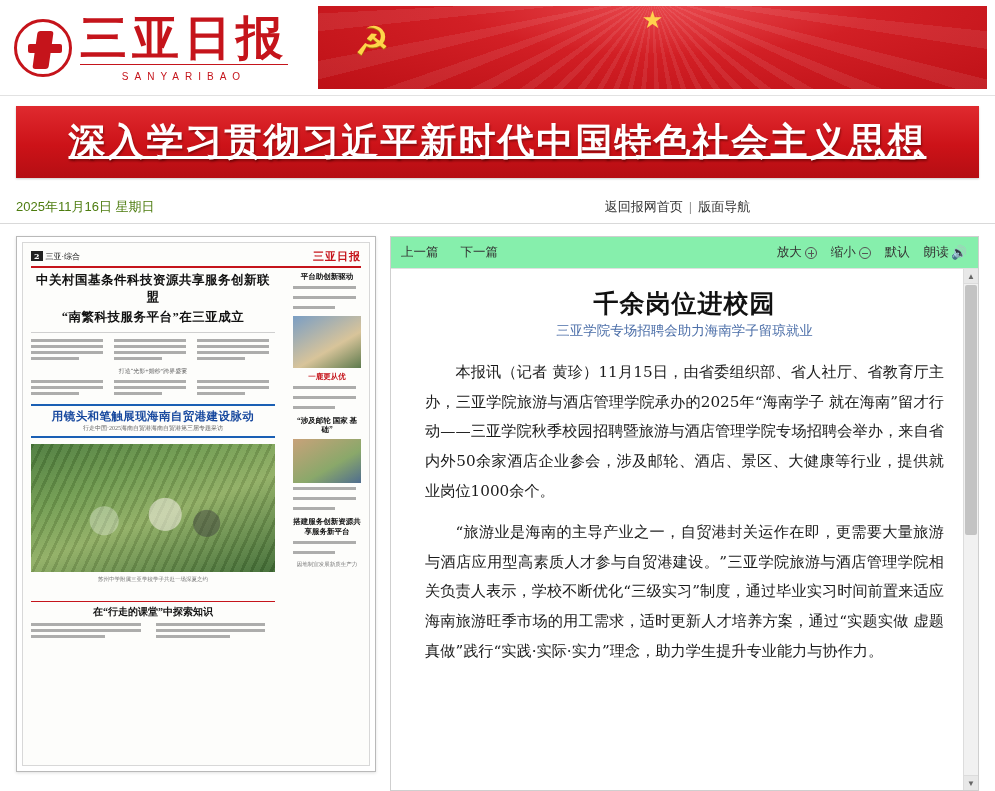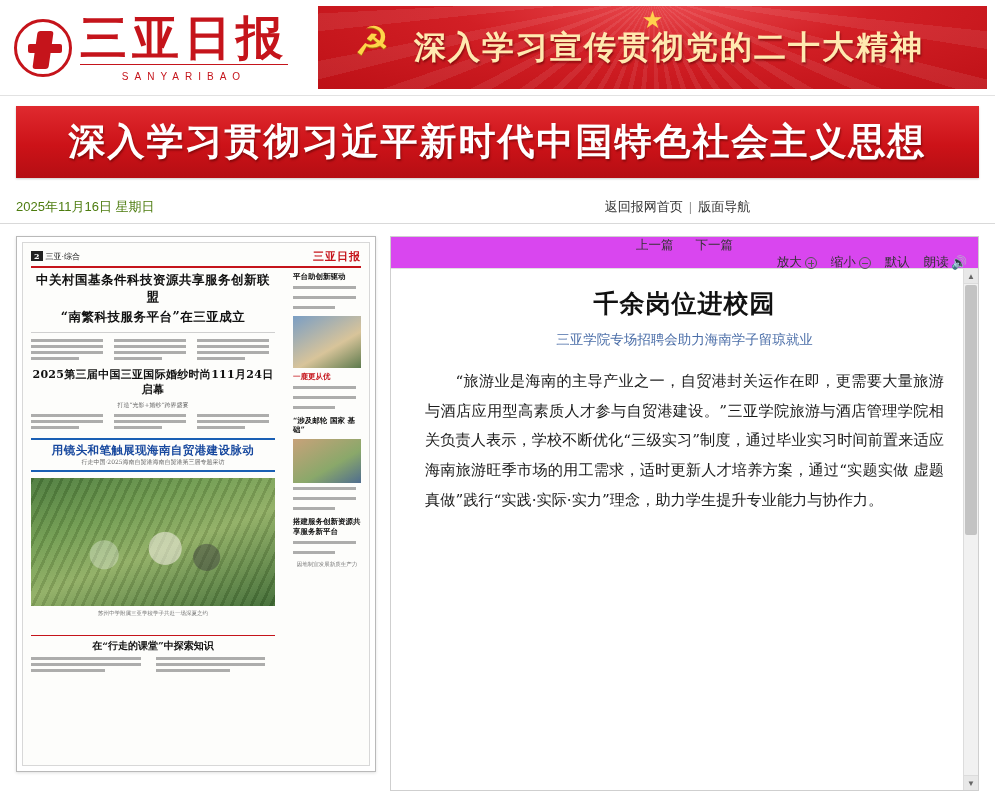--- a/index.html
+++ b/index.html
@@ -135,20 +135,21 @@
     box-shadow: 0 1px 2px rgba(0,0,0,.2);
   }
   .slogan span {
     font-family: "DejaVu Serif", serif;
     font-weight: bold;
     font-size: 37px;
     color: #ffffff;
     letter-spacing: 2px;
     text-shadow: 1px 2px 2px rgba(80,0,0,.5);
     white-space: nowrap;
+    text-decoration: underline;
   }
 
   
   .meta-row {
     display: flex;
     align-items: center;
     height: 34px;
     padding: 0 16px;
     font-size: 13px;
     color: #333;
@@ -198,21 +199,21 @@
     padding-bottom: 2px;
     margin-bottom: 4px;
   }
   .pg-num {
     font-size: 8px; color: #222;
   }
   .pg-num b { background:#222; color:#fff; padding: 0 3px; margin-right: 3px; }
   .pg-logo {
     font-size: 11px; color: #c5141b; font-weight: bold; letter-spacing: 1px;
   }
-  .pg-body { display: flex; gap: 18px; height: calc(100% - 18px); }
+  .pg-body { display: flex; gap: 18px; height: calc(100% - 18px); font-family: Liberation Serif, serif; }
   .pg-main { flex: 1; display: flex; flex-direction: column; gap: 4px; }
   .pg-side { width: 68px; display: flex; flex-direction: column; gap: 4px; }
   .hl1 {
     font-size: 12.5px; font-weight: bold; color: #111;
     line-height: 1.32; text-align: center; letter-spacing: .5px;
   }
   .rule { border-top: 1px solid #cfcfcf; margin: 2px 0; }
   .hl2 {
     font-size: 11px; font-weight: bold; color: #111;
     text-align: center; letter-spacing: .3px;
@@ -259,43 +260,42 @@
     height: 3px;
     background: linear-gradient(90deg,#6b6b6b 0 92%, transparent 92%);
     margin-bottom: 3px;
     opacity: .55;
   }
   .tline.short { background: linear-gradient(90deg,#6b6b6b 0 62%, transparent 62%); }
   .hl4 {
     font-size: 10px; font-weight: bold; color: #111; text-align: center;
     border-top: 1px solid #c5141b; padding-top: 3px; margin-top: 14px;
   }
-  .sidehl { font-size: 7.5px; font-weight: bold; color:#111; line-height:1.3;}
+  .sidehl { font-size: 7.5px; font-weight: bold; color:#111; text-align:center; line-height:1.3;}
   .sidehl.red { color: #c5141b; }
 
   
   .article-col {
     flex: 1;
     border: 1px solid #cfcfcf;
     background: #fff;
     display: flex;
     flex-direction: column;
     min-width: 0;
     position: relative;
   }
   .art-toolbar {
     display: flex;
     align-items: center;
     height: 32px;
     border-bottom: 1px solid #e0e0e0;
     padding: 0 10px;
     font-size: 12.5px;
     color: #333;
-    background: #d946ef;
-    flex-direction: column;
+    background: #86efac;
   }
   .tb-left { display: flex; gap: 22px; }
   .tb-left a { color: #333; text-decoration: none; }
   .tb-right { margin-left: auto; display: flex; gap: 14px; align-items: center; }
   .tb-item { display: flex; align-items: center; gap: 3px; cursor: pointer; }
   .circ {
     display: inline-block;
     width: 12px; height: 12px;
     border: 1px solid #555;
     border-radius: 50%;
@@ -324,21 +324,21 @@
     font-size: 25px;
     font-weight: bold;
     color: #111;
     text-align: center;
     letter-spacing: 1px;
   }
   .art-sub {
     font-size: 13.5px;
     color: #4b6ea8;
     text-align: center;
-    margin-top: 11px;
+    margin-top: 2px;
     margin-bottom: 18px;
   }
   .art-p {
     font-family: "DejaVu Serif", serif;
     font-size: 15.2px;
     line-height: 1.95;
     color: #1a1a1a;
     text-indent: 2em;
     text-align: justify;
     margin: 0 0 12px 0;
@@ -378,21 +378,20 @@
       <div class="logo-cn">三亚日报</div>
       <div class="logo-en">SANYARIBAO</div>
     </div>
   </div>
   <div class="banner-red">
     <div class="banner-rays"></div>
     <div class="banner-star">★</div>
     <div class="emblem">
       <span class="hammer">☭</span>
     </div>
-    <div class="banner-text">深入学习宣传贯彻党的二十大精神</div>
   </div>
 </div>
 
 <div class="slogan-outer">
   <div class="slogan">
     <span>深入学习贯彻习近平新时代中国特色社会主义思想</span>
   </div>
 </div>
 
 <div class="meta-row">
@@ -433,21 +432,20 @@
                 <div class="tline"></div>
                 <div class="tline short"></div>
               </div>
               <div class="tcol">
                 <div class="tline"></div>
                 <div class="tline"></div>
                 <div class="tline"></div>
                 <div class="tline short"></div>
               </div>
             </div>
-            <div class="hl2">2025第三届中国三亚国际婚纱时尚111月24日启幕</div>
             <div class="sub">打造“光影+婚纱”跨界盛宴</div>
             <div class="cols2">
               <div class="tcol">
                 <div class="tline"></div>
                 <div class="tline"></div>
                 <div class="tline short"></div>
               </div>
               <div class="tcol">
                 <div class="tline"></div>
                 <div class="tline"></div>
@@ -527,20 +525,21 @@
         <div class="tb-item">
           <span>朗读</span>
           <span class="spk">🔊</span>
         </div>
       </div>
     </div>
 
     <div class="art-scroll">
       <div class="art-title">千余岗位进校园</div>
       <div class="art-sub">三亚学院专场招聘会助力海南学子留琼就业</div>
+      <p class="art-p">本报讯（记者 黄珍）11月15日，由省委组织部、省人社厅、省教育厅主办，三亚学院旅游与酒店管理学院承办的2025年“海南学子 就在海南”留才行动——三亚学院秋季校园招聘暨旅游与酒店管理学院专场招聘会举办，来自省内外50余家酒店企业参会，涉及邮轮、酒店、景区、大健康等行业，提供就业岗位1000余个。</p>
       <p class="art-p">“旅游业是海南的主导产业之一，自贸港封关运作在即，更需要大量旅游与酒店应用型高素质人才参与自贸港建设。”三亚学院旅游与酒店管理学院相关负责人表示，学校不断优化“三级实习”制度，通过毕业实习时间前置来适应海南旅游旺季市场的用工需求，适时更新人才培养方案，通过“实题实做 虚题真做”践行“实践·实际·实力”理念，助力学生提升专业能力与协作力。</p>
     </div>
 
     <div class="scrollbar">
       <div class="sb-arrow">▲</div>
       <div class="sb-thumb"></div>
       <div class="sb-arrow bottom">▼</div>
     </div>
   </div>
 

